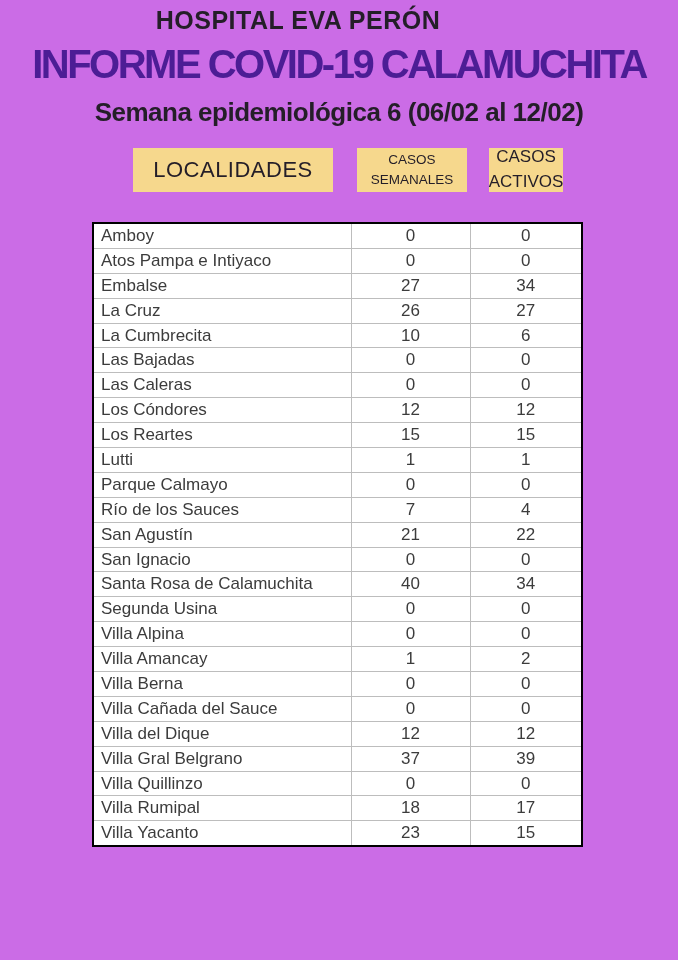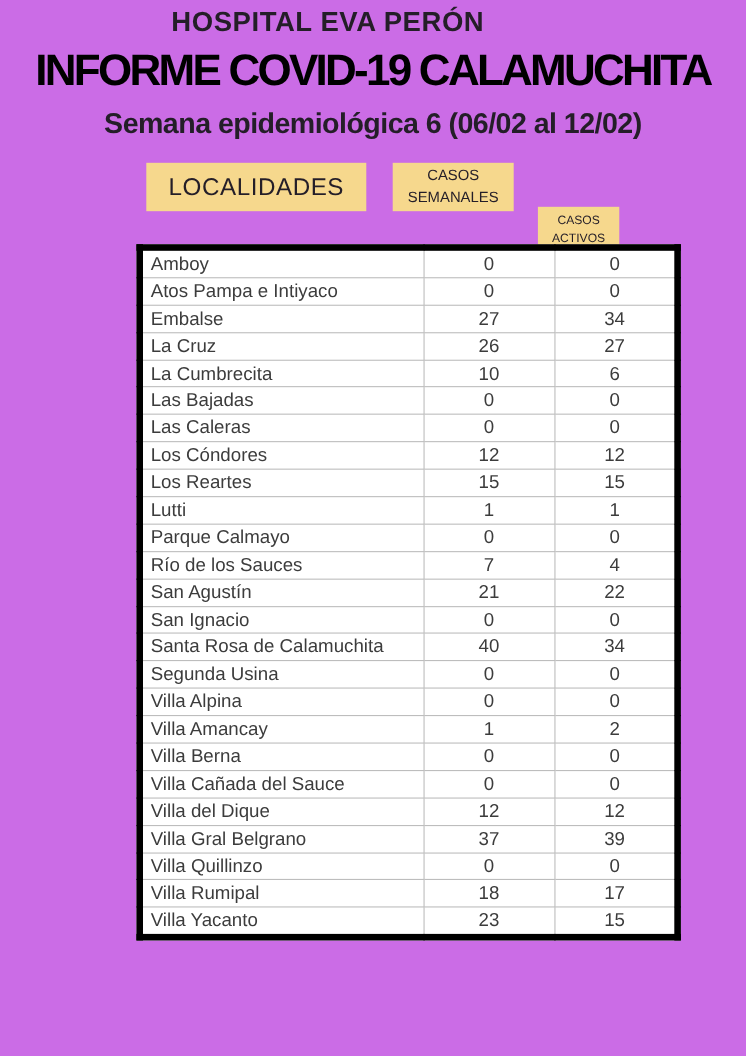--- a/index.html
+++ b/index.html
@@ -28,21 +28,21 @@
   .report-title {
     position: absolute;
     top: 42px;
     left: 0;
     width: 678px;
     margin: 0;
     text-align: center;
     font-size: 40px;
     font-weight: bold;
     letter-spacing: -2.5px;
-    color: #000000;
+    color: #4c1d95;
   }
   .report-subtitle {
     position: absolute;
     top: 97px;
     left: 0;
     width: 678px;
     text-align: center;
     font-size: 26px;
     font-weight: bold;
     letter-spacing: -0.5px;
@@ -70,35 +70,33 @@
   .badge-weekly {
     left: 357px;
     width: 110px;
     font-size: 13.5px;
     line-height: 1.45;
     padding: 0 14px;
   }
   .badge-active {
     left: 489px;
     width: 74px;
-    font-size: 11px;
+    font-size: 17px;
     line-height: 1.45;
     padding: 0 4px;
-    margin-top: 40px;
   }
   table.localities-table {
     position: absolute;
     left: 92px;
     top: 222px;
     width: 489px;
     border-collapse: collapse;
     table-layout: fixed;
     background: #ffffff;
-    border: 6px solid #000000;
-    margin-left: 32px;
+    border: 2px solid #000000;
   }
   table.localities-table td {
     border: 1px solid #bdbdbd;
     height: 23.9px;
     font-size: 17px;
     color: #3c3c3c;
     padding: 0;
     white-space: nowrap;
     overflow: hidden;
   }

